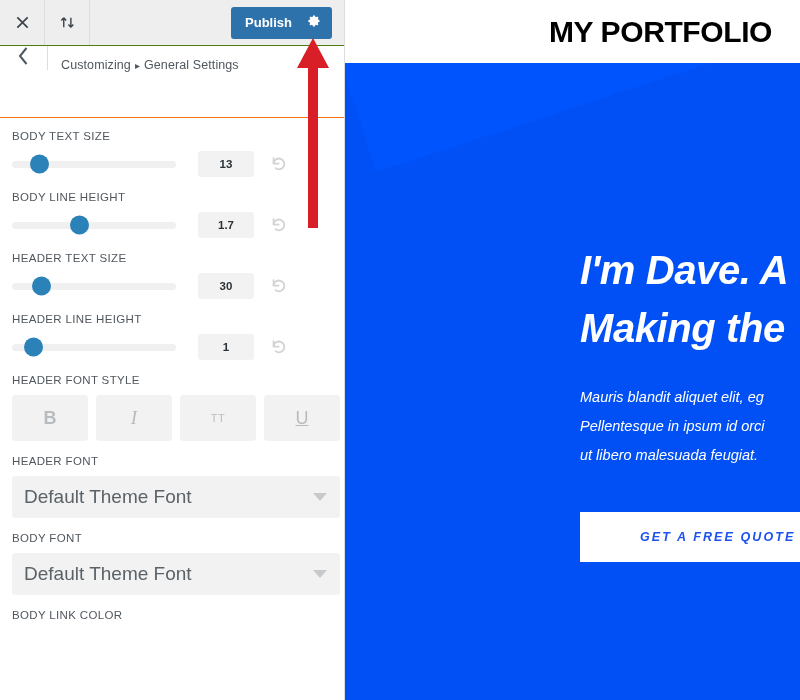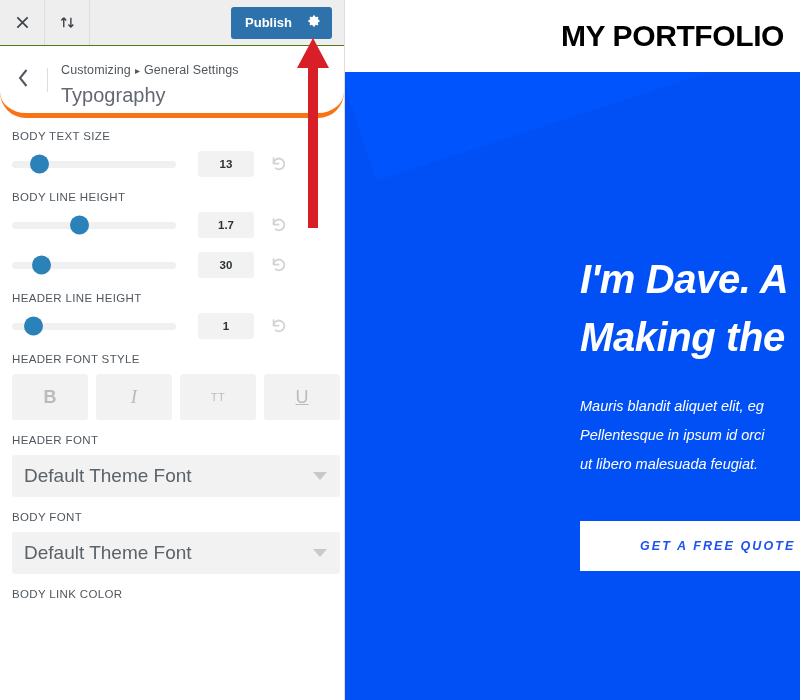--- a/index.html
+++ b/index.html
@@ -60,24 +60,23 @@
   .cz-publish-gear {
     padding: 0 11px 0 3px;
     display: flex; align-items: center; justify-content: center;
     height: 32px;
   }
 
   
   .cz-panel-head {
     height: 72px;
     display: flex;
-    align-items: center;
-    border-bottom: 5px solid #f97316;
-    background: #ffffff;
-    border-radius: 26px;
+    align-items: flex-start;
+    border-bottom: 1px solid #f97316;
+    background: #ffffff;
   }
   .cz-back {
     width: 48px;
     display: flex; align-items: center; justify-content: center;
     border-right: 1px solid #dddddd;
     color: #50575e;
     cursor: pointer;
   }
   .cz-head-text {
     padding: 11px 0 0 13px;
@@ -208,24 +207,24 @@
   
   #preview {
     position: relative;
     width: 455px;
     height: 700px;
     background: #ffffff;
     overflow: hidden;
     flex: 0 0 455px;
   }
   .pv-header {
-    height: 72px;
+    height: 63px;
     background: #ffffff;
     display: flex; align-items: center; justify-content: flex-end;
-    padding-right: 16px;
+    padding-right: 28px;
   }
   .pv-logo {
     font-size: 30px;
     font-weight: bold;
     color: #000000;
     letter-spacing: -0.4px;
     font-family: "Liberation Sans", sans-serif;
   }
   .pv-hero {
     position: relative;
@@ -322,21 +321,20 @@
         <span>
           <svg width="13" height="20" viewBox="0 0 13 20">
             <path d="M9.5 2 L3 10 L9.5 18" stroke="#50575e" stroke-width="2" fill="none"></path>
           </svg>
         </span>
       </div>
       <div class="cz-head-text">
         <div class="cz-breadcrumb">
           <span>Customizing</span><span class="cz-bc-sep">▸</span><span>General Settings</span>
         </div>
-        <div class="cz-panel-title">Typography</div>
       </div>
     </div>
 
     <div class="cz-body">
 
       <div class="ctrl">
         <span class="ctrl-label">BODY TEXT SIZE</span>
         <div class="slider-row">
           <div class="slider-track">
             <div class="slider-handle" style="left: 17%;"></div>
@@ -361,20 +359,21 @@
           <div class="slider-reset">
             <svg width="18" height="18" viewBox="0 0 20 20">
                 <path d="M4 9 A6 6 0 1 1 6.2 14.6" stroke="#d3d3d3" stroke-width="2" fill="none" stroke-linecap="round"></path>
                 <path d="M4 3.5 L4 9.5 L9.6 9.5" stroke="#d3d3d3" stroke-width="2" fill="none" stroke-linecap="round" stroke-linejoin="round"></path>
               </svg>
           </div>
         </div>
       </div>
 
       <div class="ctrl">
+        <span class="ctrl-label">HEADER TEXT SIZE</span>
         <div class="slider-row">
           <div class="slider-track">
             <div class="slider-handle" style="left: 18%;"></div>
           </div>
           <div class="slider-value">30</div>
           <div class="slider-reset">
             <svg width="18" height="18" viewBox="0 0 20 20">
                 <path d="M4 9 A6 6 0 1 1 6.2 14.6" stroke="#d3d3d3" stroke-width="2" fill="none" stroke-linecap="round"></path>
                 <path d="M4 3.5 L4 9.5 L9.6 9.5" stroke="#d3d3d3" stroke-width="2" fill="none" stroke-linecap="round" stroke-linejoin="round"></path>
               </svg>

